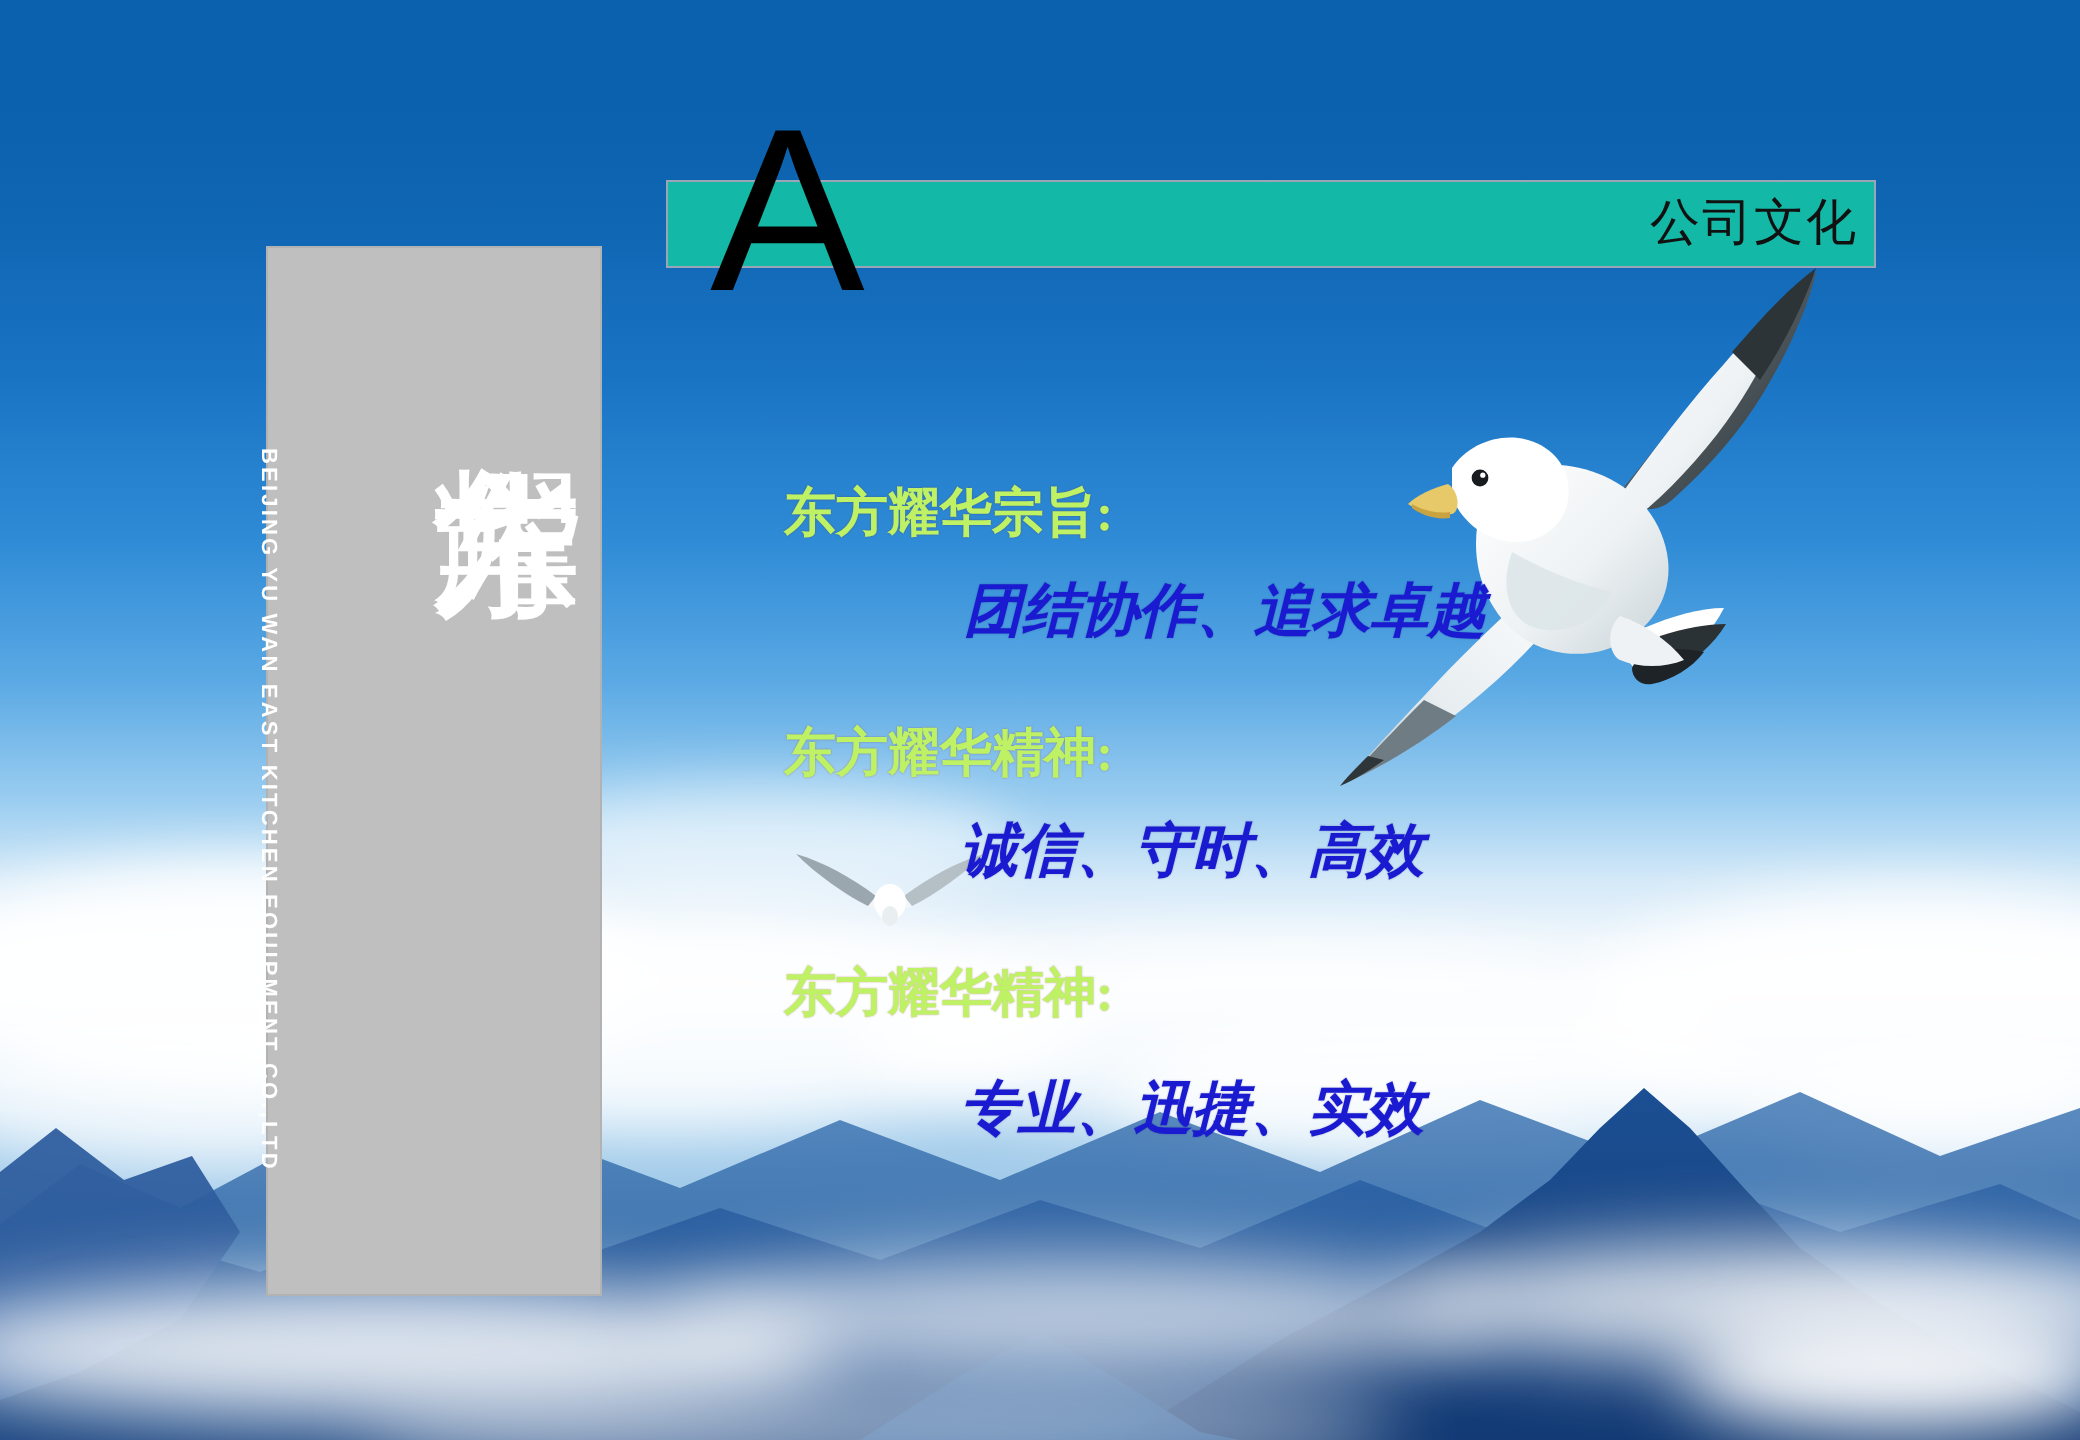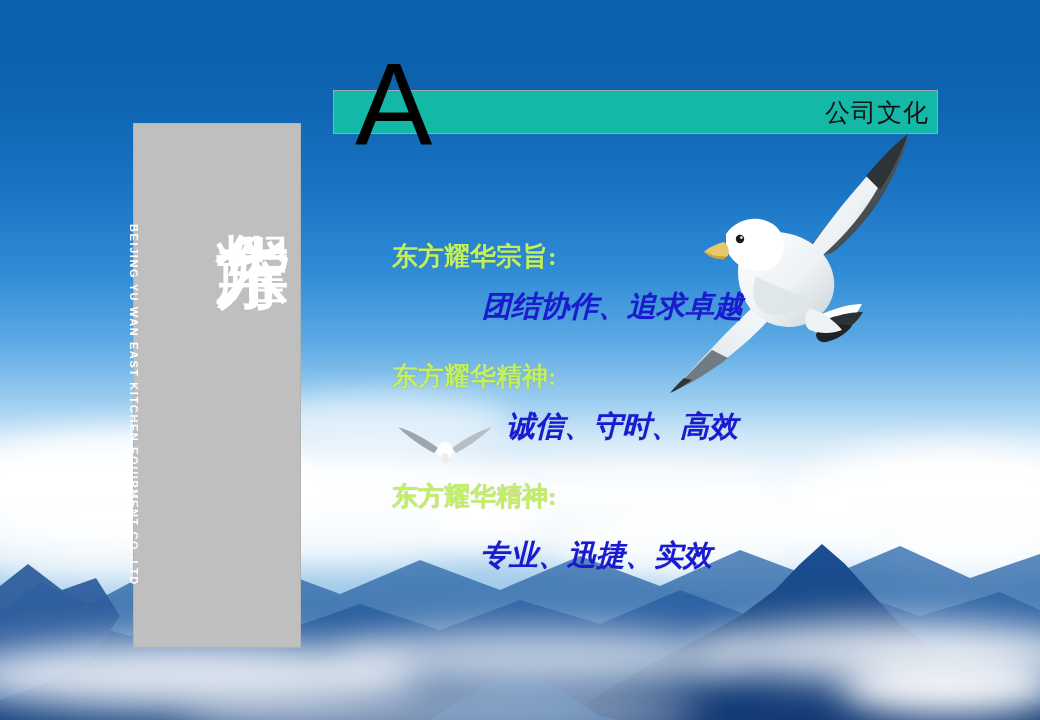--- a/index.html
+++ b/index.html
@@ -121,21 +121,21 @@
   .motto{
     color:#1a1ad0;
     font-family:Liberation Sans, sans-serif;
     font-weight:700;font-style:italic;font-size:29px;line-height:1.1;
     white-space:nowrap;
     text-shadow:0 0 1px rgba(0,0,120,.3);
   }
   #b1{left:392px;top:243px;}
   #b1 .motto{margin-left:90px;margin-top:19px;}
   #b2{left:392px;top:363px;}
-  #b2 .motto{margin-left:114px;margin-top:19px;}
+  #b2 .motto{margin-left:88px;margin-top:19px;}
   #b3{left:392px;top:483px;}
   #b3 .motto{margin-left:88px;margin-top:28px;}
 
   
   .gull{position:absolute;}
   #gull-big{left:660px;top:126px;width:290px;height:290px;}
   #gull-small{left:396px;top:421px;width:98px;height:48px;}
 </style>
 </head>
 <body>

